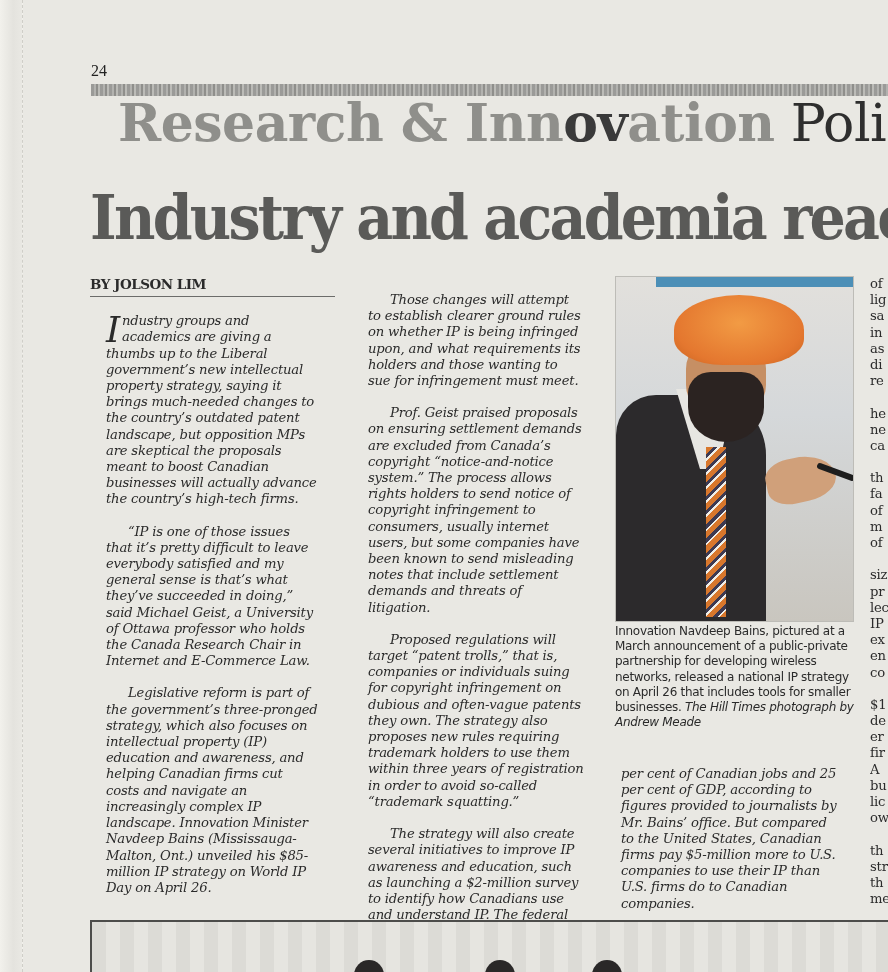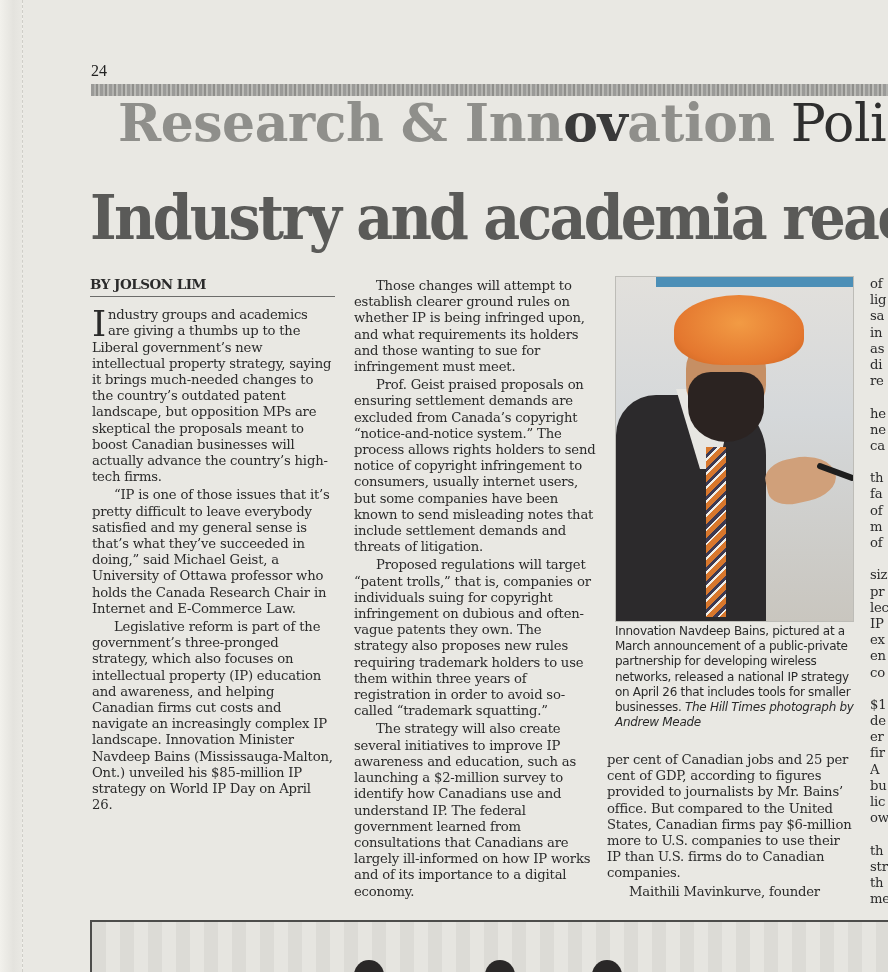--- a/index.html
+++ b/index.html
@@ -44,21 +44,21 @@
     color: #2b2b2b; letter-spacing: -0.2px;
   }
   .col1 { left: 90px; width: 245px; }
   .col2 { left: 352px; width: 248px; }
   .col3 { left: 605px; top: 750px; width: 250px; }
   .col4 { left: 870px; width: 40px; overflow: hidden; }
   .byline {
     font-weight: bold; font-size: 13.5px; letter-spacing: -0.5px;
     padding-bottom: 4px; border-bottom: 1px solid #6c6c6a; margin-bottom: 10px;
   }
-  .para { margin: 2px; text-indent: 22px; text-align: left; }
+  .para { margin: 16px; text-indent: 22px; text-align: left; font-style: italic; }
   .para.first { text-indent: 0; }
   .dropcap {
     float: left; font-size: 36px; line-height: 30px; margin: 2px 2px 0 0;
     font-weight: normal; color: #2a2a2a;
   }
   .photo {
     position: absolute; left: 615px; top: 276px; width: 237px; height: 344px;
     background: linear-gradient(180deg, #e2e0dc 0%, #d5d8da 40%, #c9c6bf 100%);
     overflow: hidden; border: 1px solid #bdbcb7;
   }
@@ -123,21 +123,21 @@
   <div class="hand"></div>
   <div class="mic"></div>
 </div>
 
 <div class="caption">
   <span>Innovation Navdeep Bains, pictured at a March announcement of a public-private partnership for developing wireless networks, released a national IP strategy on April 26 that includes tools for smaller businesses.</span>
   <em>The Hill Times photograph by Andrew Meade</em>
 </div>
 
 <div class="column col3">
-  <p class="para first">per cent of Canadian jobs and 25 per cent of GDP, according to figures provided to journalists by Mr. Bains’ office. But compared to the United States, Canadian firms pay $6-million more to U.S. companies to use their IP than U.S. firms do to Canadian companies.</p>
+  <p class="para first">per cent of Canadian jobs and 25 per cent of GDP, according to figures provided to journalists by Mr. Bains’ office. But compared to the United States, Canadian firms pay $5-million more to U.S. companies to use their IP than U.S. firms do to Canadian companies.</p>
   <p class="para">Maithili Mavinkurve, founder</p>
 </div>
 
 <div class="column col4" id="col4">
     <div style="height: 16.2px;">of</div>
     <div style="height: 16.2px;">lig</div>
     <div style="height: 16.2px;">sa</div>
     <div style="height: 16.2px;">in</div>
     <div style="height: 16.2px;">as</div>
     <div style="height: 16.2px;">di</div>

